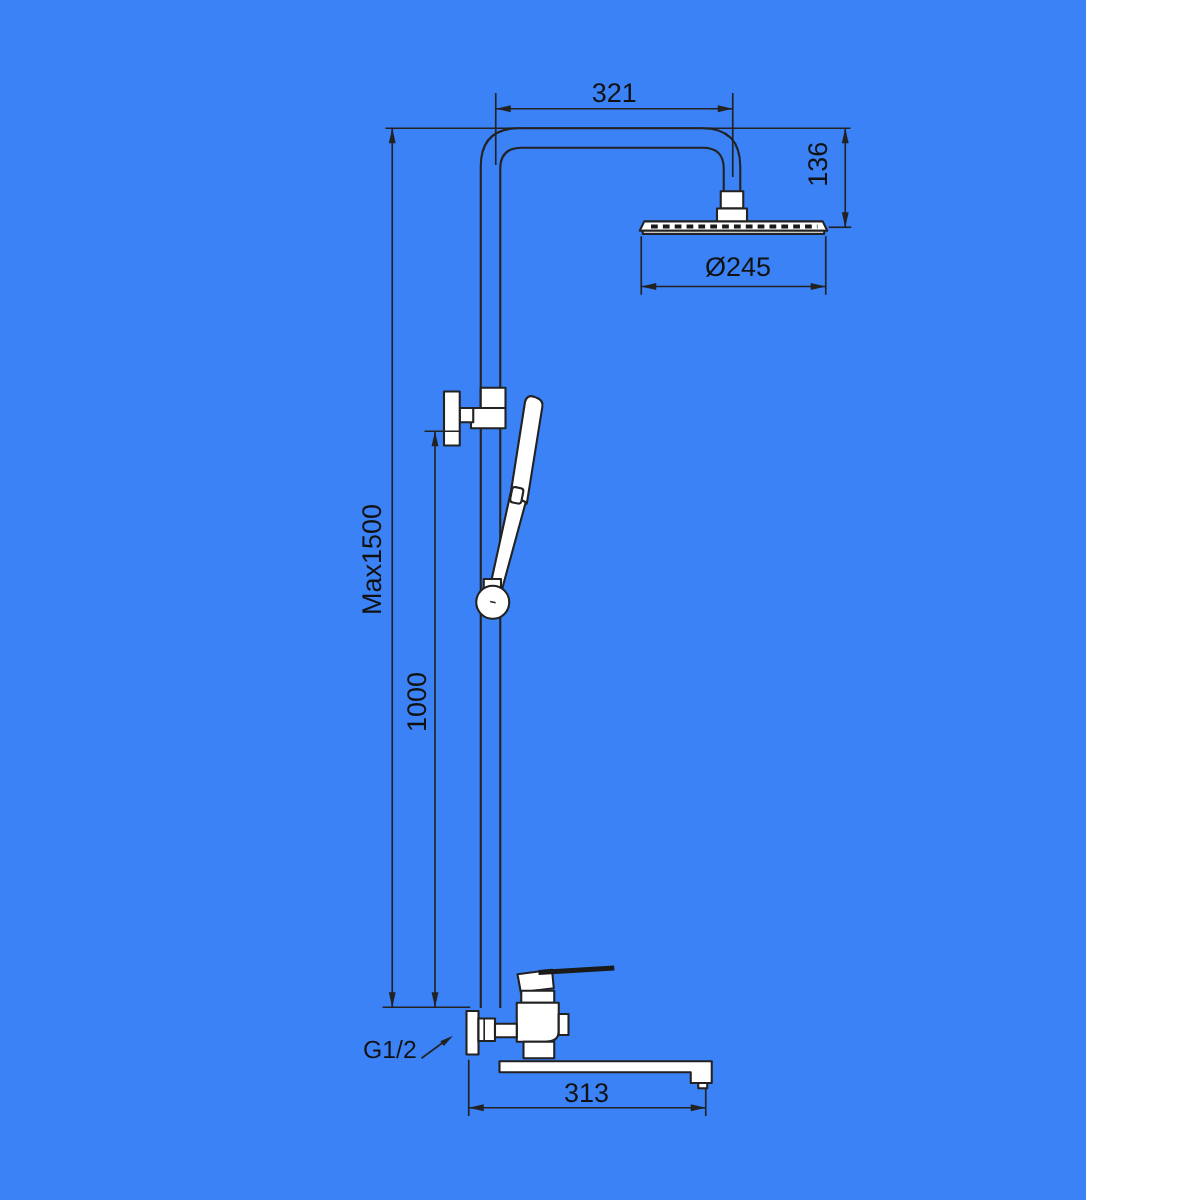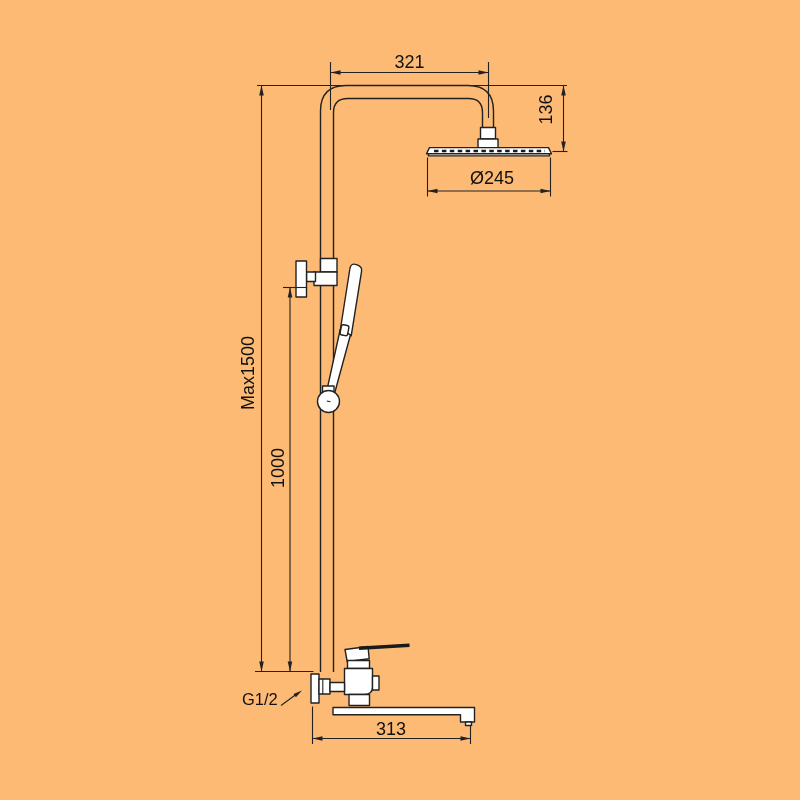--- a/index.html
+++ b/index.html
@@ -1,16 +1,16 @@
 <!DOCTYPE html>
 <html><head>
 <meta charset="utf-8">
 <style>
   html,body { margin:0; padding:0; background:#ffffff; }
-  .stage { position:relative; width:800px; height:800px; background:#fdba74; overflow:hidden; }
+  .stage { position:relative; width:724px; height:800px; background:#3b82f6; overflow:hidden; }
   svg { display:block; }
   .ln  { stroke:#222222; stroke-width:1.4; fill:none; stroke-linecap:butt; stroke-linejoin:round; }
   .fl  { stroke:#222222; stroke-width:1.4; fill:#ffffff; stroke-linejoin:round; }
   .thick { stroke:#1a1a1a; stroke-width:3.4; fill:none; stroke-linecap:butt; }
   .dim { stroke:#222222; stroke-width:1.1; fill:none; }
   .ah  { fill:#222222; stroke:none; }
   .noz { stroke:#1a1a1a; stroke-width:2.6; fill:none; stroke-dasharray:4.5 3.4; }
   text.dt { font-family:"Liberation Sans", sans-serif; font-size:18px; fill:#111111; }
   text.sm { font-family:"Liberation Sans", sans-serif; font-size:16.5px; fill:#111111; }
 </style>

